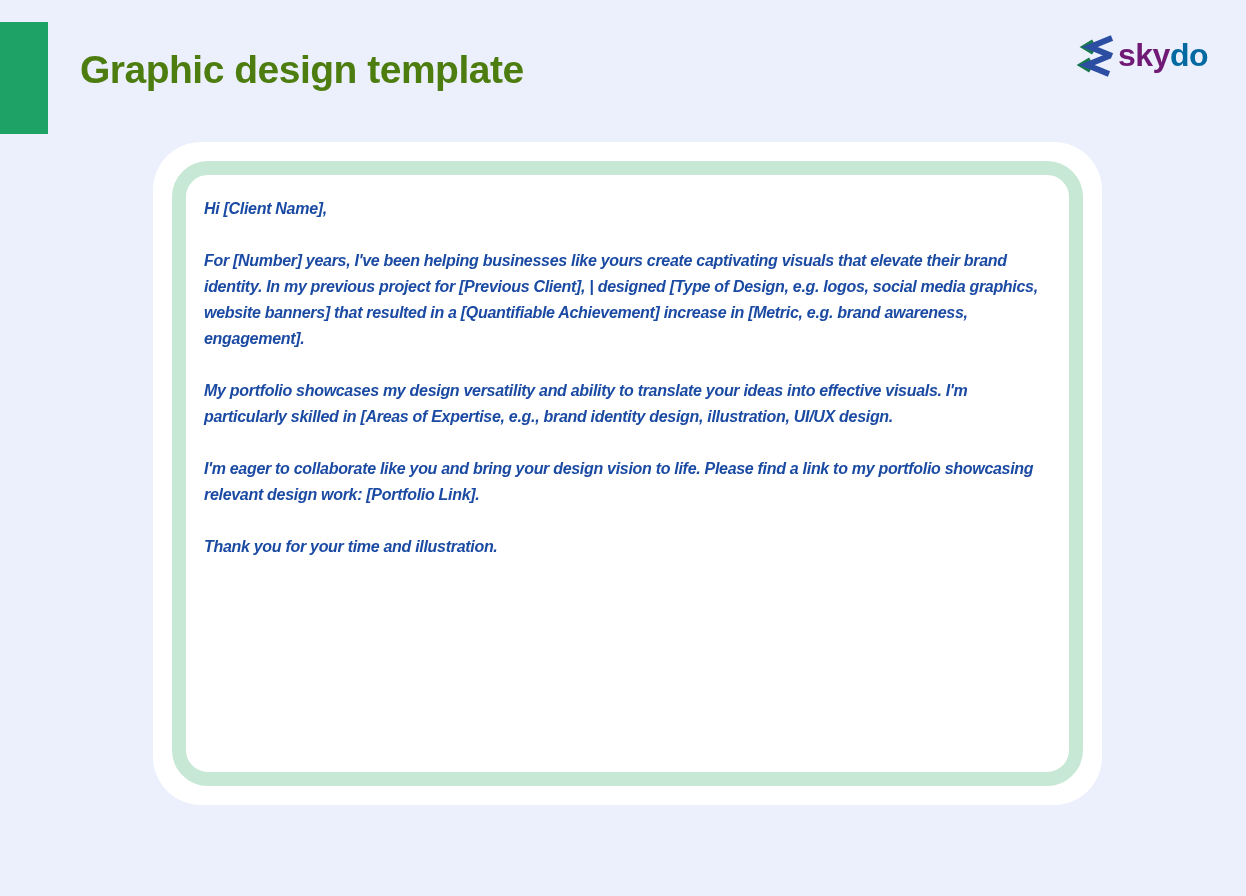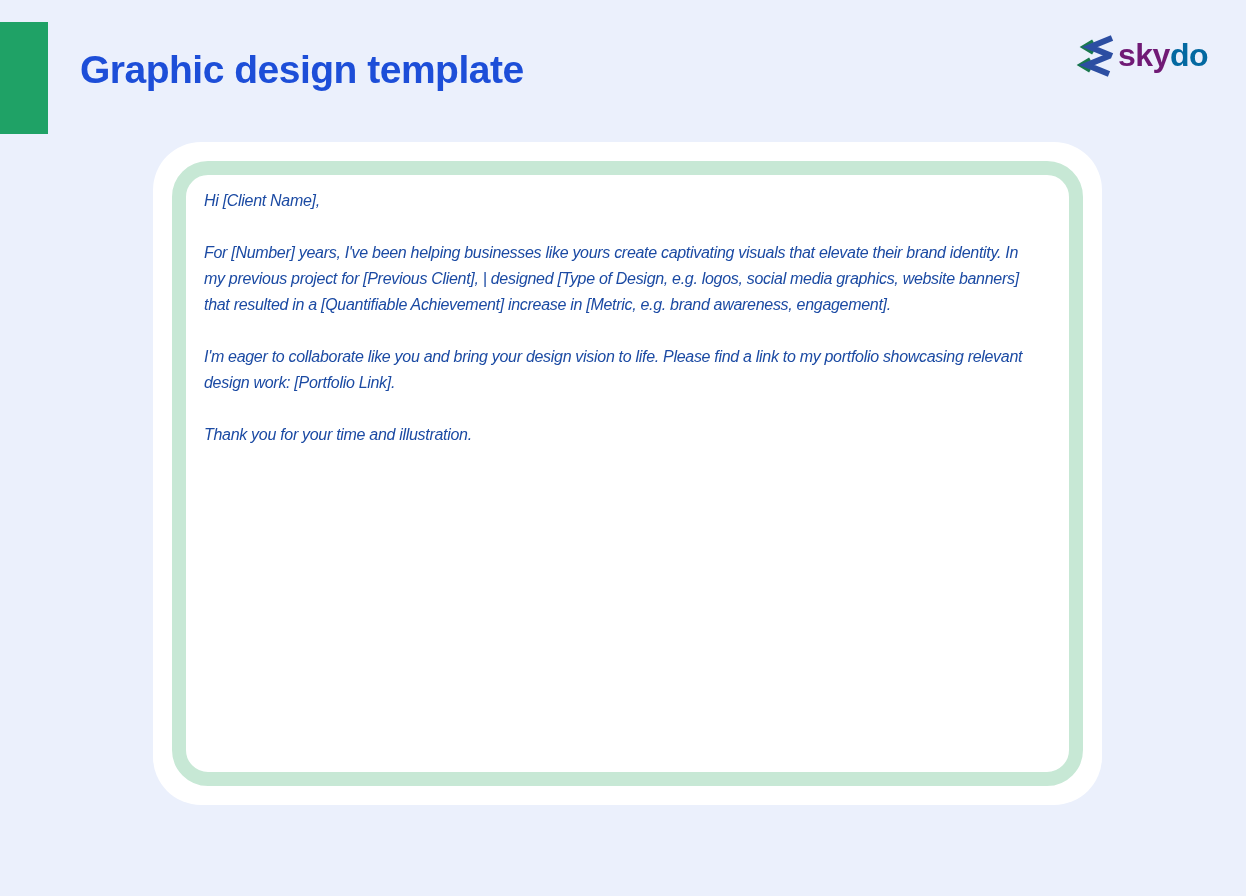--- a/index.html
+++ b/index.html
@@ -27,21 +27,21 @@
 
   
   .page-title {
     position: absolute;
     left: 80px;
     top: 48px;
     margin: 0;
     font-size: 39px;
     font-weight: bold;
     letter-spacing: -0.5px;
-    color: #1d4ed8;
+    color: #4d7c0f;
   }
 
   
   .logo {
     position: absolute;
     top: 33px;
     right: 38px;
     display: flex;
     align-items: center;
   }
@@ -76,25 +76,26 @@
     border: 14px solid #C7E8D5;
     border-radius: 36px;
     background: #FFFFFF;
   }
   .letter {
     position: absolute;
     inset: 0;
     padding: 13px 30px 0 18px;
     color: #1B4AA3;
     font-style: italic;
-    font-weight: normal;
+    font-weight: bold;
     font-size: 16px;
     letter-spacing: -0.3px;
     line-height: 26px;
     overflow: hidden;
+    margin-top: 8px;
   }
   .letter p {
     margin: 0 0 26px 0;
     max-width: 838px;
   }
   .letter p.signature {
     white-space: pre-line;
     margin-bottom: 0;
   }
 </style>
@@ -115,17 +116,18 @@
     </svg>
   </span>
   <span class="logo-word"><span class="logo-sky">sky</span><span class="logo-do">do</span></span>
 </div>
 
 <div class="card">
   <div class="card-frame">
     <div class="letter">
       <p>Hi [Client Name],</p>
       <p>For [Number] years, I've been helping businesses like yours create captivating visuals that elevate their brand identity. In my previous project for [Previous Client], | designed [Type of Design, e.g. logos, social media graphics, website banners] that resulted in a [Quantifiable Achievement] increase in [Metric, e.g. brand awareness, engagement].</p>
+      <p>My portfolio showcases my design versatility and ability to translate your ideas into effective visuals. I'm particularly skilled in [Areas of Expertise, e.g., brand identity design, illustration, UI/UX design.</p>
       <p>I'm eager to collaborate like you and bring your design vision to life. Please find a link to my portfolio showcasing relevant design work: [Portfolio Link].</p>
       <p>Thank you for your time and illustration.</p>
     </div>
   </div>
 </div>
 
 </body></html>

